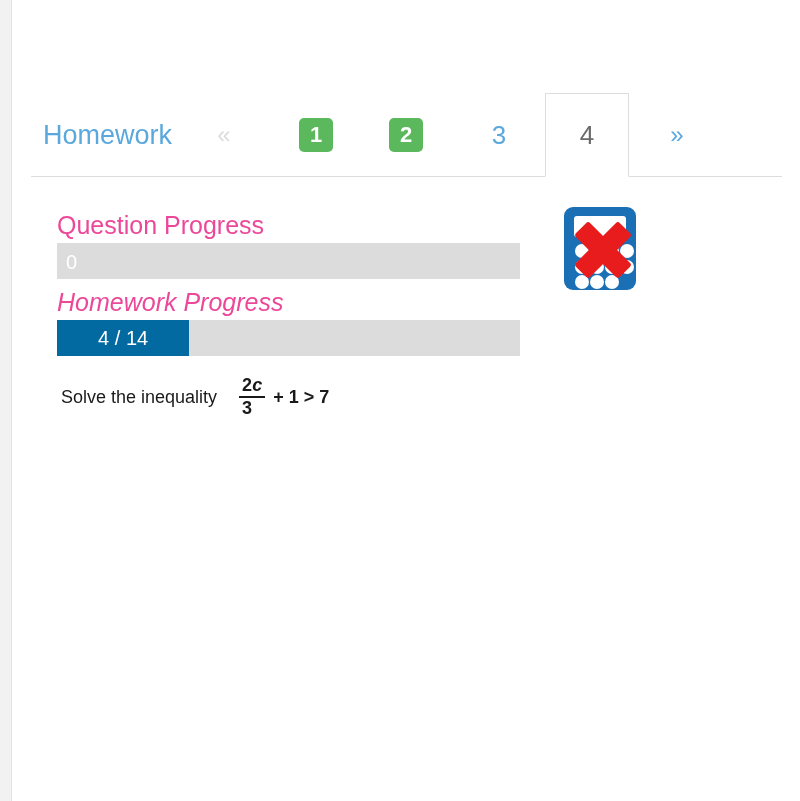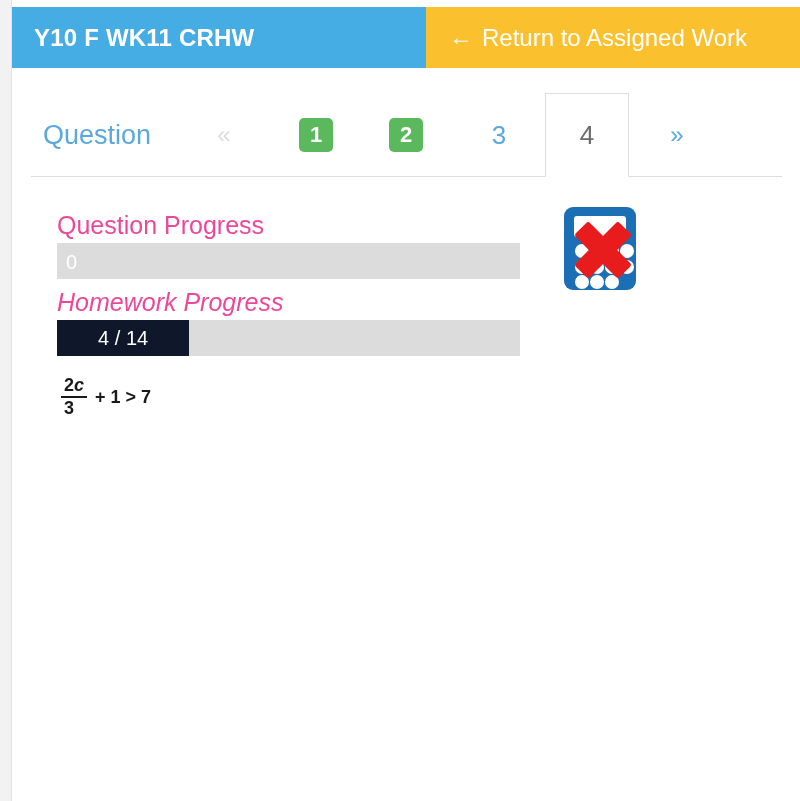--- a/index.html
+++ b/index.html
@@ -189,21 +189,21 @@
     width: 463px;
     height: 36px;
     background: #dcdcdc;
     overflow: hidden;
   }
   .track-question { top: 62px; }
   .track-homework { top: 139px; }
 
   .progress-fill {
     height: 100%;
-    background: #0f172a;
+    background: #0369a1;
     display: flex;
     align-items: center;
     justify-content: center;
     color: #ffffff;
     font-size: 20px;
     box-sizing: border-box;
   }
   .fill-question {
     background: transparent;
     width: 0%;
@@ -267,32 +267,25 @@
     width: 90px;
     height: 95px;
   }
 </style>
 </head>
 <body>
 
 <div id="page">
   <div id="viewport">
 
-    <div class="topbar">
-      <div class="topbar-title">Y10 F WK11 CRHW</div>
-      <div class="topbar-return">
-        <span class="arrow">←</span>
-        <span>Return to Assigned Work</span>
-      </div>
-    </div>
 
     <div class="tabstrip">
       <div class="tab-underline"></div>
 
-      <div class="tab-item tab-overview">Question</div>
+      <div class="tab-item tab-overview">Homework</div>
 
       <div class="tab-item tab-prev">«</div>
 
       <div class="tab-item tab-num done tab-1">
         <span class="pill">1</span>
       </div>
 
       <div class="tab-item tab-num done tab-2">
         <span class="pill">2</span>
       </div>
@@ -318,20 +311,21 @@
 
       <div class="progress-label label-homework">Homework Progress</div>
 
       <div class="progress-track track-homework">
         <div class="progress-fill fill-homework" style="width: 28.57%;">
           <span>4 / 14</span>
         </div>
       </div>
 
       <div class="question-line">
+        <span class="q-prompt">Solve the inequality</span>
         <span class="frac">
           <span class="num"><span class="coef">2</span><span>c</span></span>
           <span class="bar"></span>
           <span class="den">3</span>
         </span>
         <span class="q-rest">+ 1 &gt; 7</span>
       </div>
 
       <div class="calc-icon">
         <svg width="90" height="95" viewBox="0 0 90 95" xmlns="http://www.w3.org/2000/svg">

